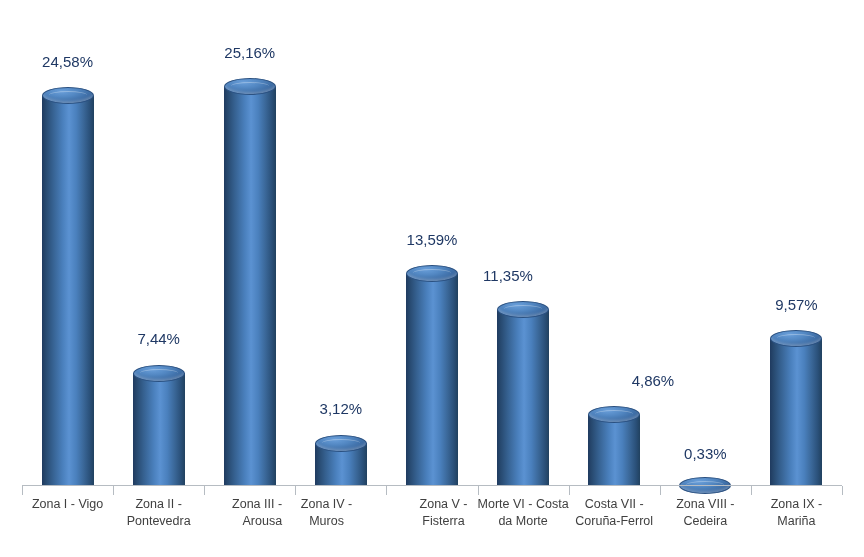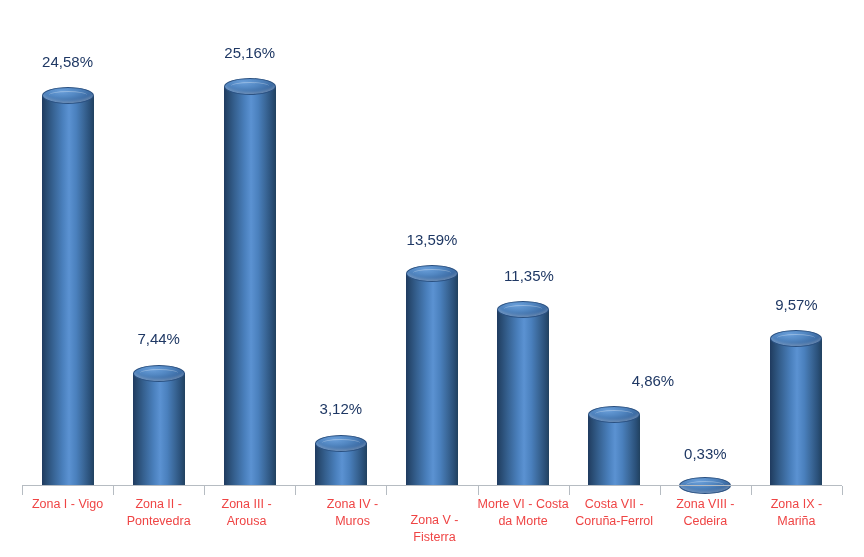--- a/index.html
+++ b/index.html
@@ -96,21 +96,21 @@
     position: absolute;
     text-align: center;
     color: #1f3864;
     font-size: 15px;
     font-family: "Liberation Sans", sans-serif;
     white-space: nowrap;
   }
   .cat-label {
     position: absolute;
     text-align: center;
-    color: #ef4444;
+    color: #404040;
     font-size: 12.5px;
     line-height: 17px;
     font-family: "Liberation Sans", sans-serif;
     top: 496px;
   }
 </style>
 </head>
 <body>
 
 <div id="chart-root">
@@ -140,21 +140,21 @@
       <div class="data-label" style="left: 280.889px; width: 120px; position: absolute; top: 400.029px;">3,12%</div>
       <div class="bar" style="left: 406px; width: 52px; height: 219.838px;">
         <div class="cyl-body" style="height: 211.338px; background: linear-gradient(to right, rgb(31, 58, 95) 0%, rgb(39, 73, 111) 7%, rgb(53, 96, 143) 20%, rgb(74, 128, 189) 40%, rgb(91, 146, 210) 52%, rgb(74, 128, 189) 66%, rgb(58, 103, 152) 80%, rgb(42, 80, 121) 92%, rgb(33, 65, 95) 100%);"></div>
         <div class="cyl-top" style="height: 17px; bottom: 202.838px;"></div>
       </div>
       <div class="data-label" style="left: 372px; width: 120px; position: absolute; top: 230.662px;">13,59%</div>
       <div class="bar" style="left: 497.111px; width: 52px; height: 183.603px;">
         <div class="cyl-body" style="height: 175.103px; background: linear-gradient(to right, rgb(31, 58, 95) 0%, rgb(39, 73, 111) 7%, rgb(53, 96, 143) 20%, rgb(74, 128, 189) 40%, rgb(91, 146, 210) 52%, rgb(74, 128, 189) 66%, rgb(58, 103, 152) 80%, rgb(42, 80, 121) 92%, rgb(33, 65, 95) 100%);"></div>
         <div class="cyl-top" style="height: 17px; bottom: 166.603px;"></div>
       </div>
-      <div class="data-label" style="left: 469px; width: 120px; position: absolute; top: 266.897px;">11,35%</div>
+      <div class="data-label" style="left: 448px; width: 120px; position: absolute; top: 266.897px;">11,35%</div>
       <div class="bar" style="left: 588.222px; width: 52px; height: 78.6176px;">
         <div class="cyl-body" style="height: 70.1176px; background: linear-gradient(to right, rgb(31, 58, 95) 0%, rgb(39, 73, 111) 7%, rgb(53, 96, 143) 20%, rgb(74, 128, 189) 40%, rgb(91, 146, 210) 52%, rgb(74, 128, 189) 66%, rgb(58, 103, 152) 80%, rgb(42, 80, 121) 92%, rgb(33, 65, 95) 100%);"></div>
         <div class="cyl-top" style="height: 17px; bottom: 61.6176px;"></div>
       </div>
       <div class="data-label" style="left: 554.222px; width: 120px; position: absolute; top: 371.882px; text-align: right;">4,86%</div>
       <div class="bar" style="left: 679.333px; width: 52px; height: 8.5px;">
         <div class="cyl-body" style="height: 0px; background: linear-gradient(to right, rgb(31, 58, 95) 0%, rgb(39, 73, 111) 7%, rgb(53, 96, 143) 20%, rgb(74, 128, 189) 40%, rgb(91, 146, 210) 52%, rgb(74, 128, 189) 66%, rgb(58, 103, 152) 80%, rgb(42, 80, 121) 92%, rgb(33, 65, 95) 100%);"></div>
         <div class="cyl-top" style="height: 17px; bottom: -8.5px;"></div>
       </div>
       <div class="data-label" style="left: 645.333px; width: 120px; position: absolute; top: 445.162px;">0,33%</div>
@@ -179,29 +179,29 @@
       <div class="axis-tick" style="left: 842px;"></div>
     </div>
   <div id="catlabels-layer">
       <div class="cat-label" style="left: 22px; width: 91.1111px;">
         <div>Zona I - Vigo</div>
       </div>
       <div class="cat-label" style="left: 113.111px; width: 91.1111px;">
         <div>Zona II -</div>
         <div>Pontevedra</div>
       </div>
-      <div class="cat-label" style="left: 201px; width: 91.1111px;">
+      <div class="cat-label" style="left: 191px; width: 91.1111px; text-align: right;">
         <div>Zona III -</div>
         <div>Arousa</div>
       </div>
-      <div class="cat-label" style="left: 307px; width: 91.1111px;">
+      <div class="cat-label" style="left: 281px; width: 91.1111px;">
         <div>Zona IV -</div>
         <div>Muros</div>
       </div>
-      <div class="cat-label" style="left: 389px; width: 91.1111px; margin-top: 16px;">
+      <div class="cat-label" style="left: 398px; width: 91.1111px;">
         <div>Zona V -</div>
         <div>Fisterra</div>
       </div>
       <div class="cat-label" style="left: 477.556px; width: 91.1111px;">
         <div>Morte VI - Costa</div>
         <div>da Morte</div>
       </div>
       <div class="cat-label" style="left: 568.667px; width: 91.1111px;">
         <div>Costa VII -</div>
         <div>Coruña-Ferrol</div>

